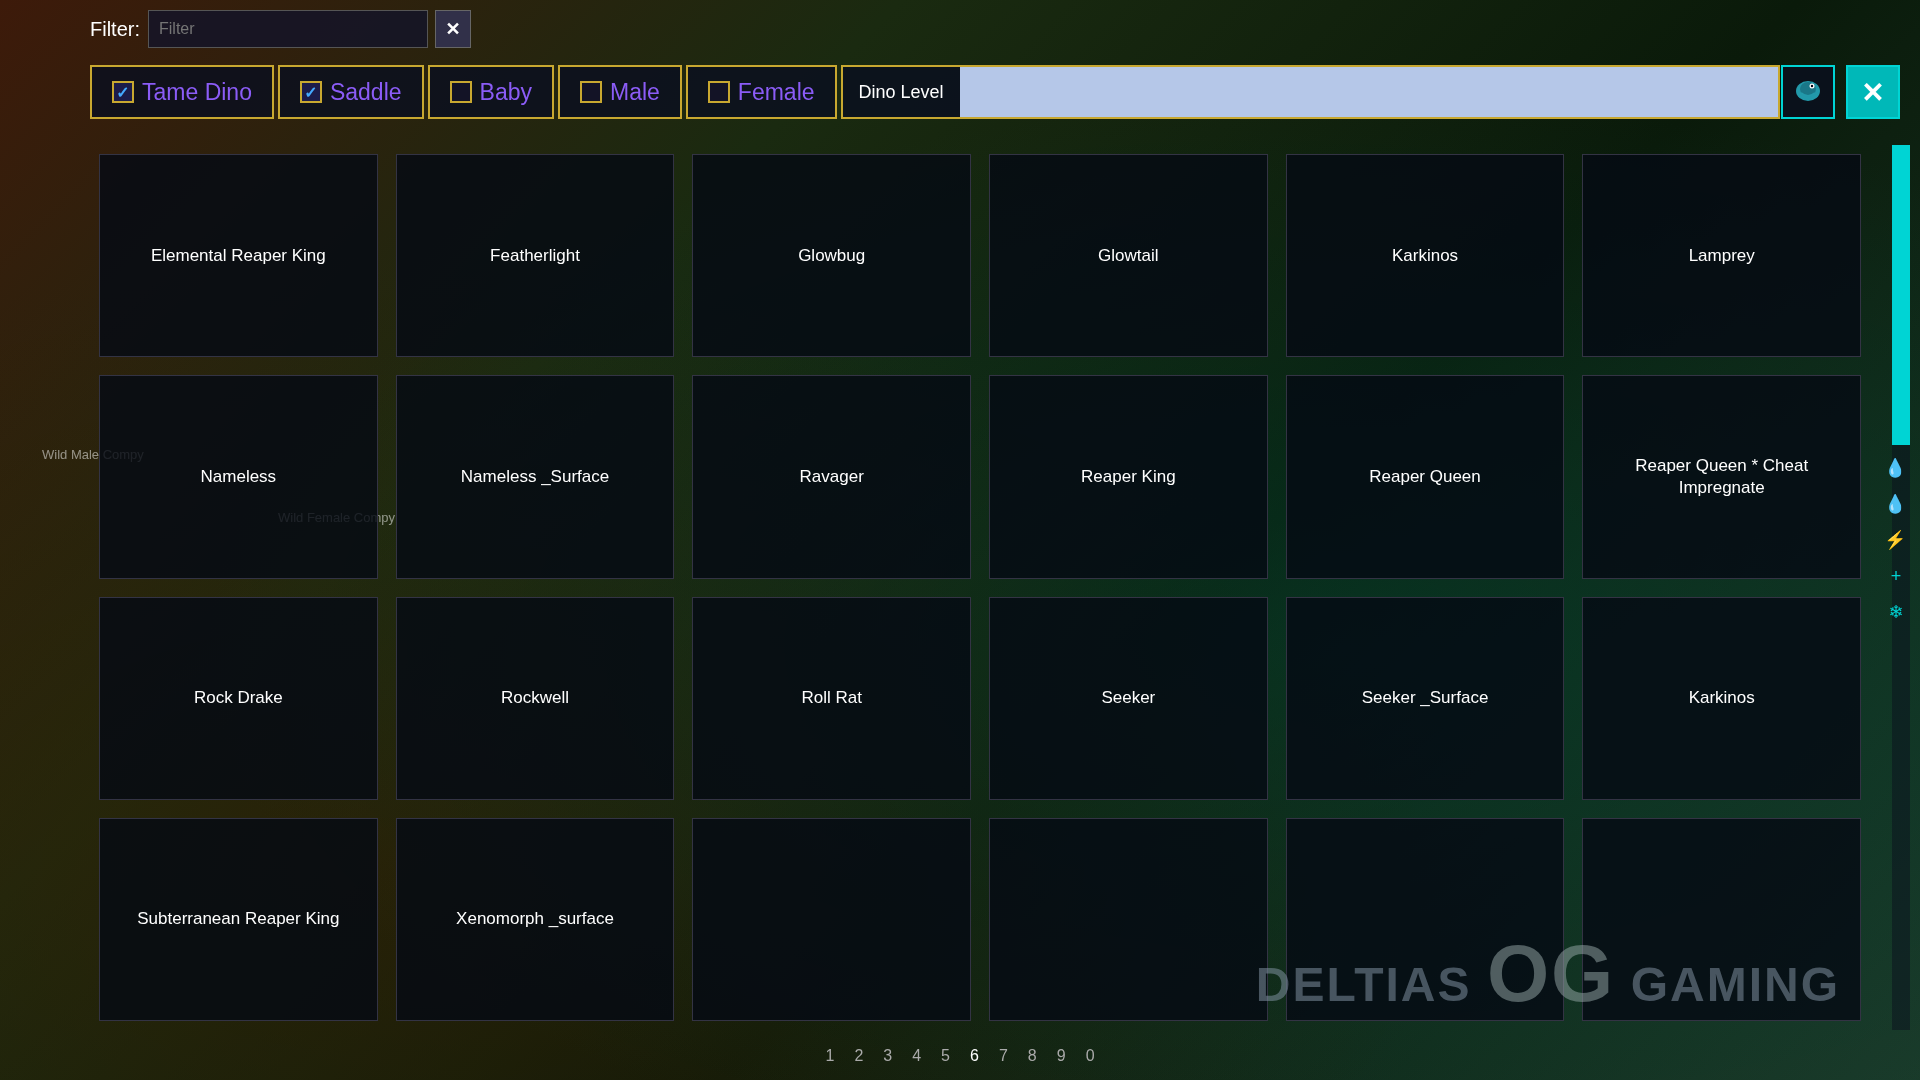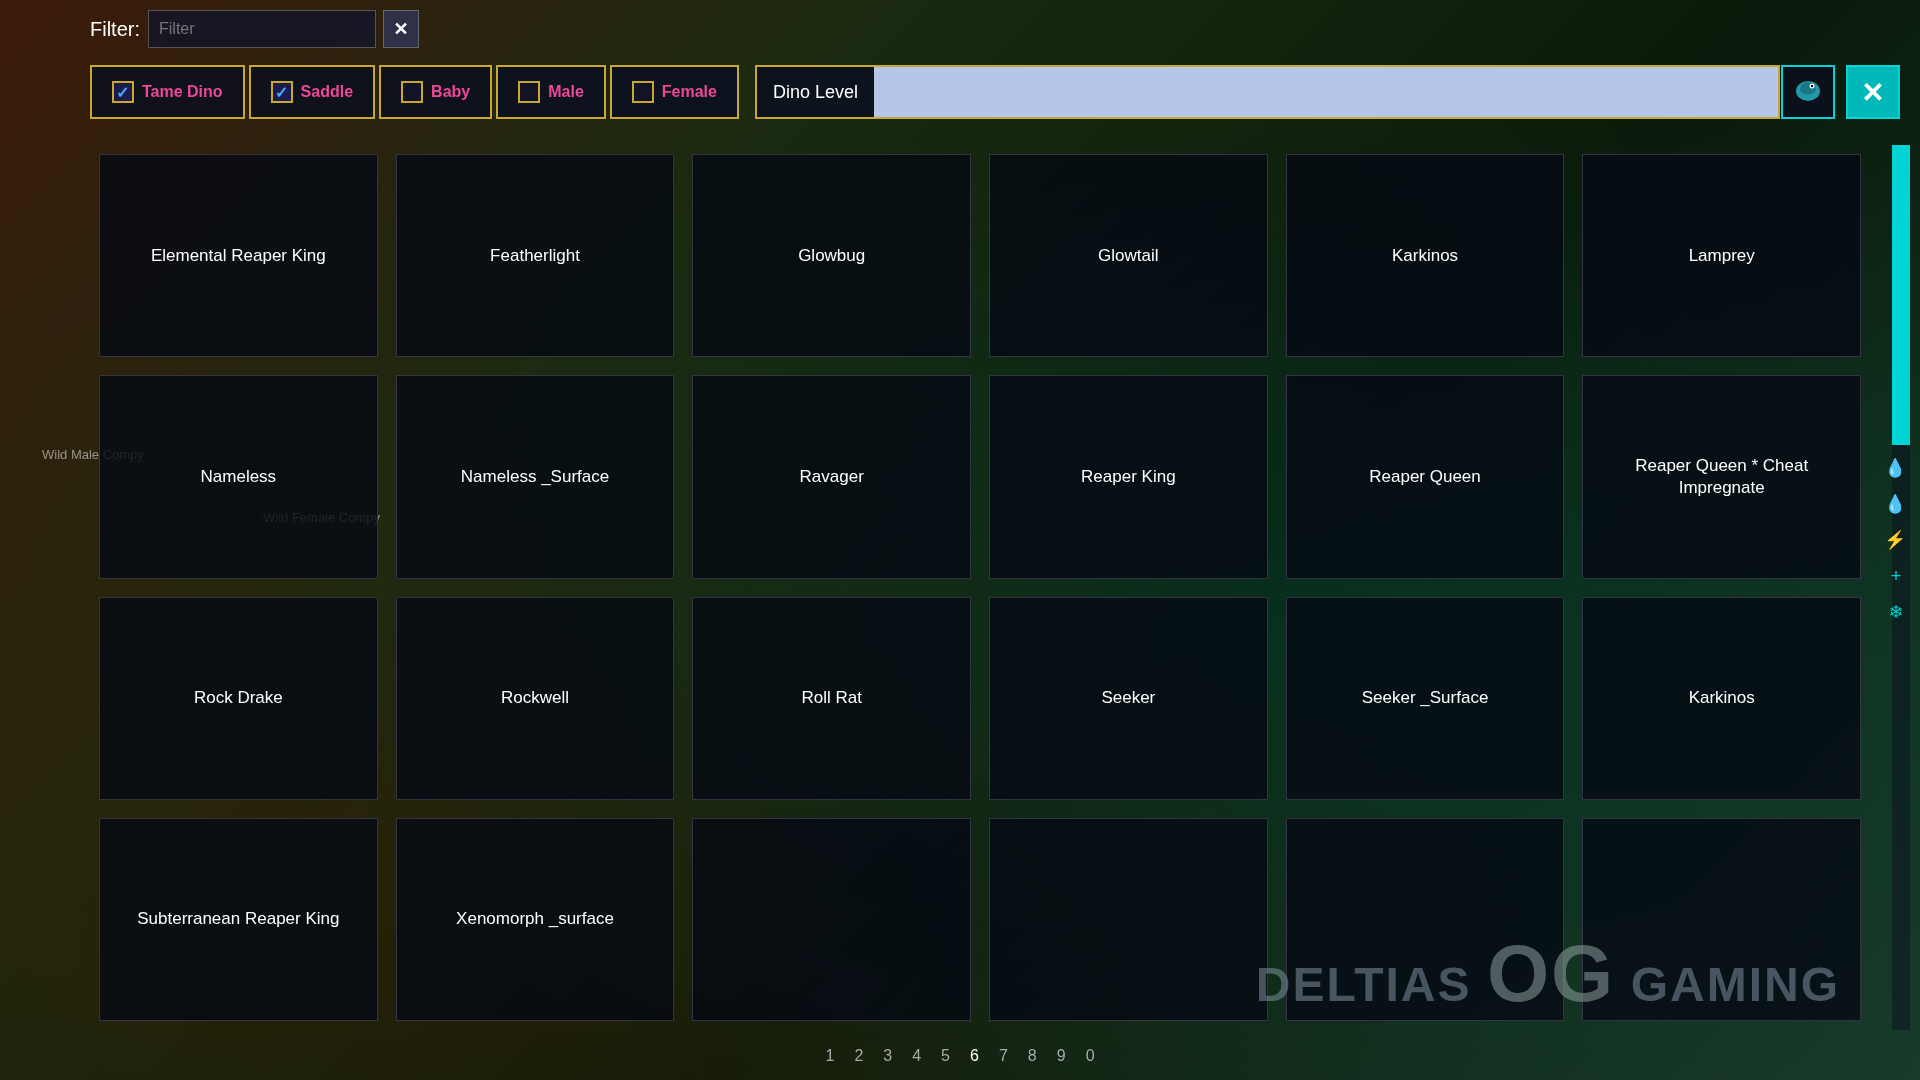--- a/index.html
+++ b/index.html
@@ -44,21 +44,21 @@
       gap: 8px;
     }
 
     .filter-label {
       color: white;
       font-size: 20px;
       font-weight: normal;
     }
 
     .filter-input {
-      width: 228px;
+      width: 280px;
       height: 38px;
       background: rgba(20,20,40,0.85);
       border: 1px solid #555;
       color: #8b5cf6;
       font-size: 16px;
       padding: 0 36px 0 10px;
       outline: none;
     }
 
     .filter-clear-btn {
@@ -118,34 +118,33 @@
       background: rgba(30,30,80,0.9);
     }
 
     .checkbox-check {
       color: #4af;
       font-size: 16px;
       font-weight: bold;
     }
 
     .checkbox-label {
-      color: #ec4899;
-      font-size: 16px;
-      font-weight: 700;
+      color: #8b5cf6;
+      font-size: 23px;
+      font-weight: 400;
       white-space: nowrap;
     }
 
     .dino-level-wrap {
       display: flex;
       align-items: center;
       border: 2px solid #c8a830;
       background: rgba(10,15,30,0.85);
       height: 54px;
       flex: 1;
-      margin-left: 12px;
     }
 
     .dino-level-label {
       color: white;
       font-size: 18px;
       font-weight: 500;
       padding: 0 16px;
       white-space: nowrap;
     }
 
@@ -377,21 +376,21 @@
       <circle cx="21" cy="11" r="1.2" fill="#001"></circle>
       <path d="M10 18 Q17 24 24 18" stroke="#2299aa" stroke-width="2" fill="none"></path>
     </svg>
   </div>
 
   <div class="close-btn">
     <span>✕</span>
   </div>
 
   <div class="wild-text" style="left:42px;top:447px;">Wild Male Compy</div>
-  <div class="wild-text" style="left:263px;top:510px;">Wild Female Compy</div>
+  <div class="wild-text" style="left:278px;top:510px;">Wild Female Compy</div>
 
   <div class="grid-container" id="grid-container">
       <div class="grid-row">
         <div class="grid-cell">
           <span class="grid-cell-label">Elemental Reaper King</span>
         </div>
         <div class="grid-cell">
           <span class="grid-cell-label">Featherlight</span>
         </div>
         <div class="grid-cell">

